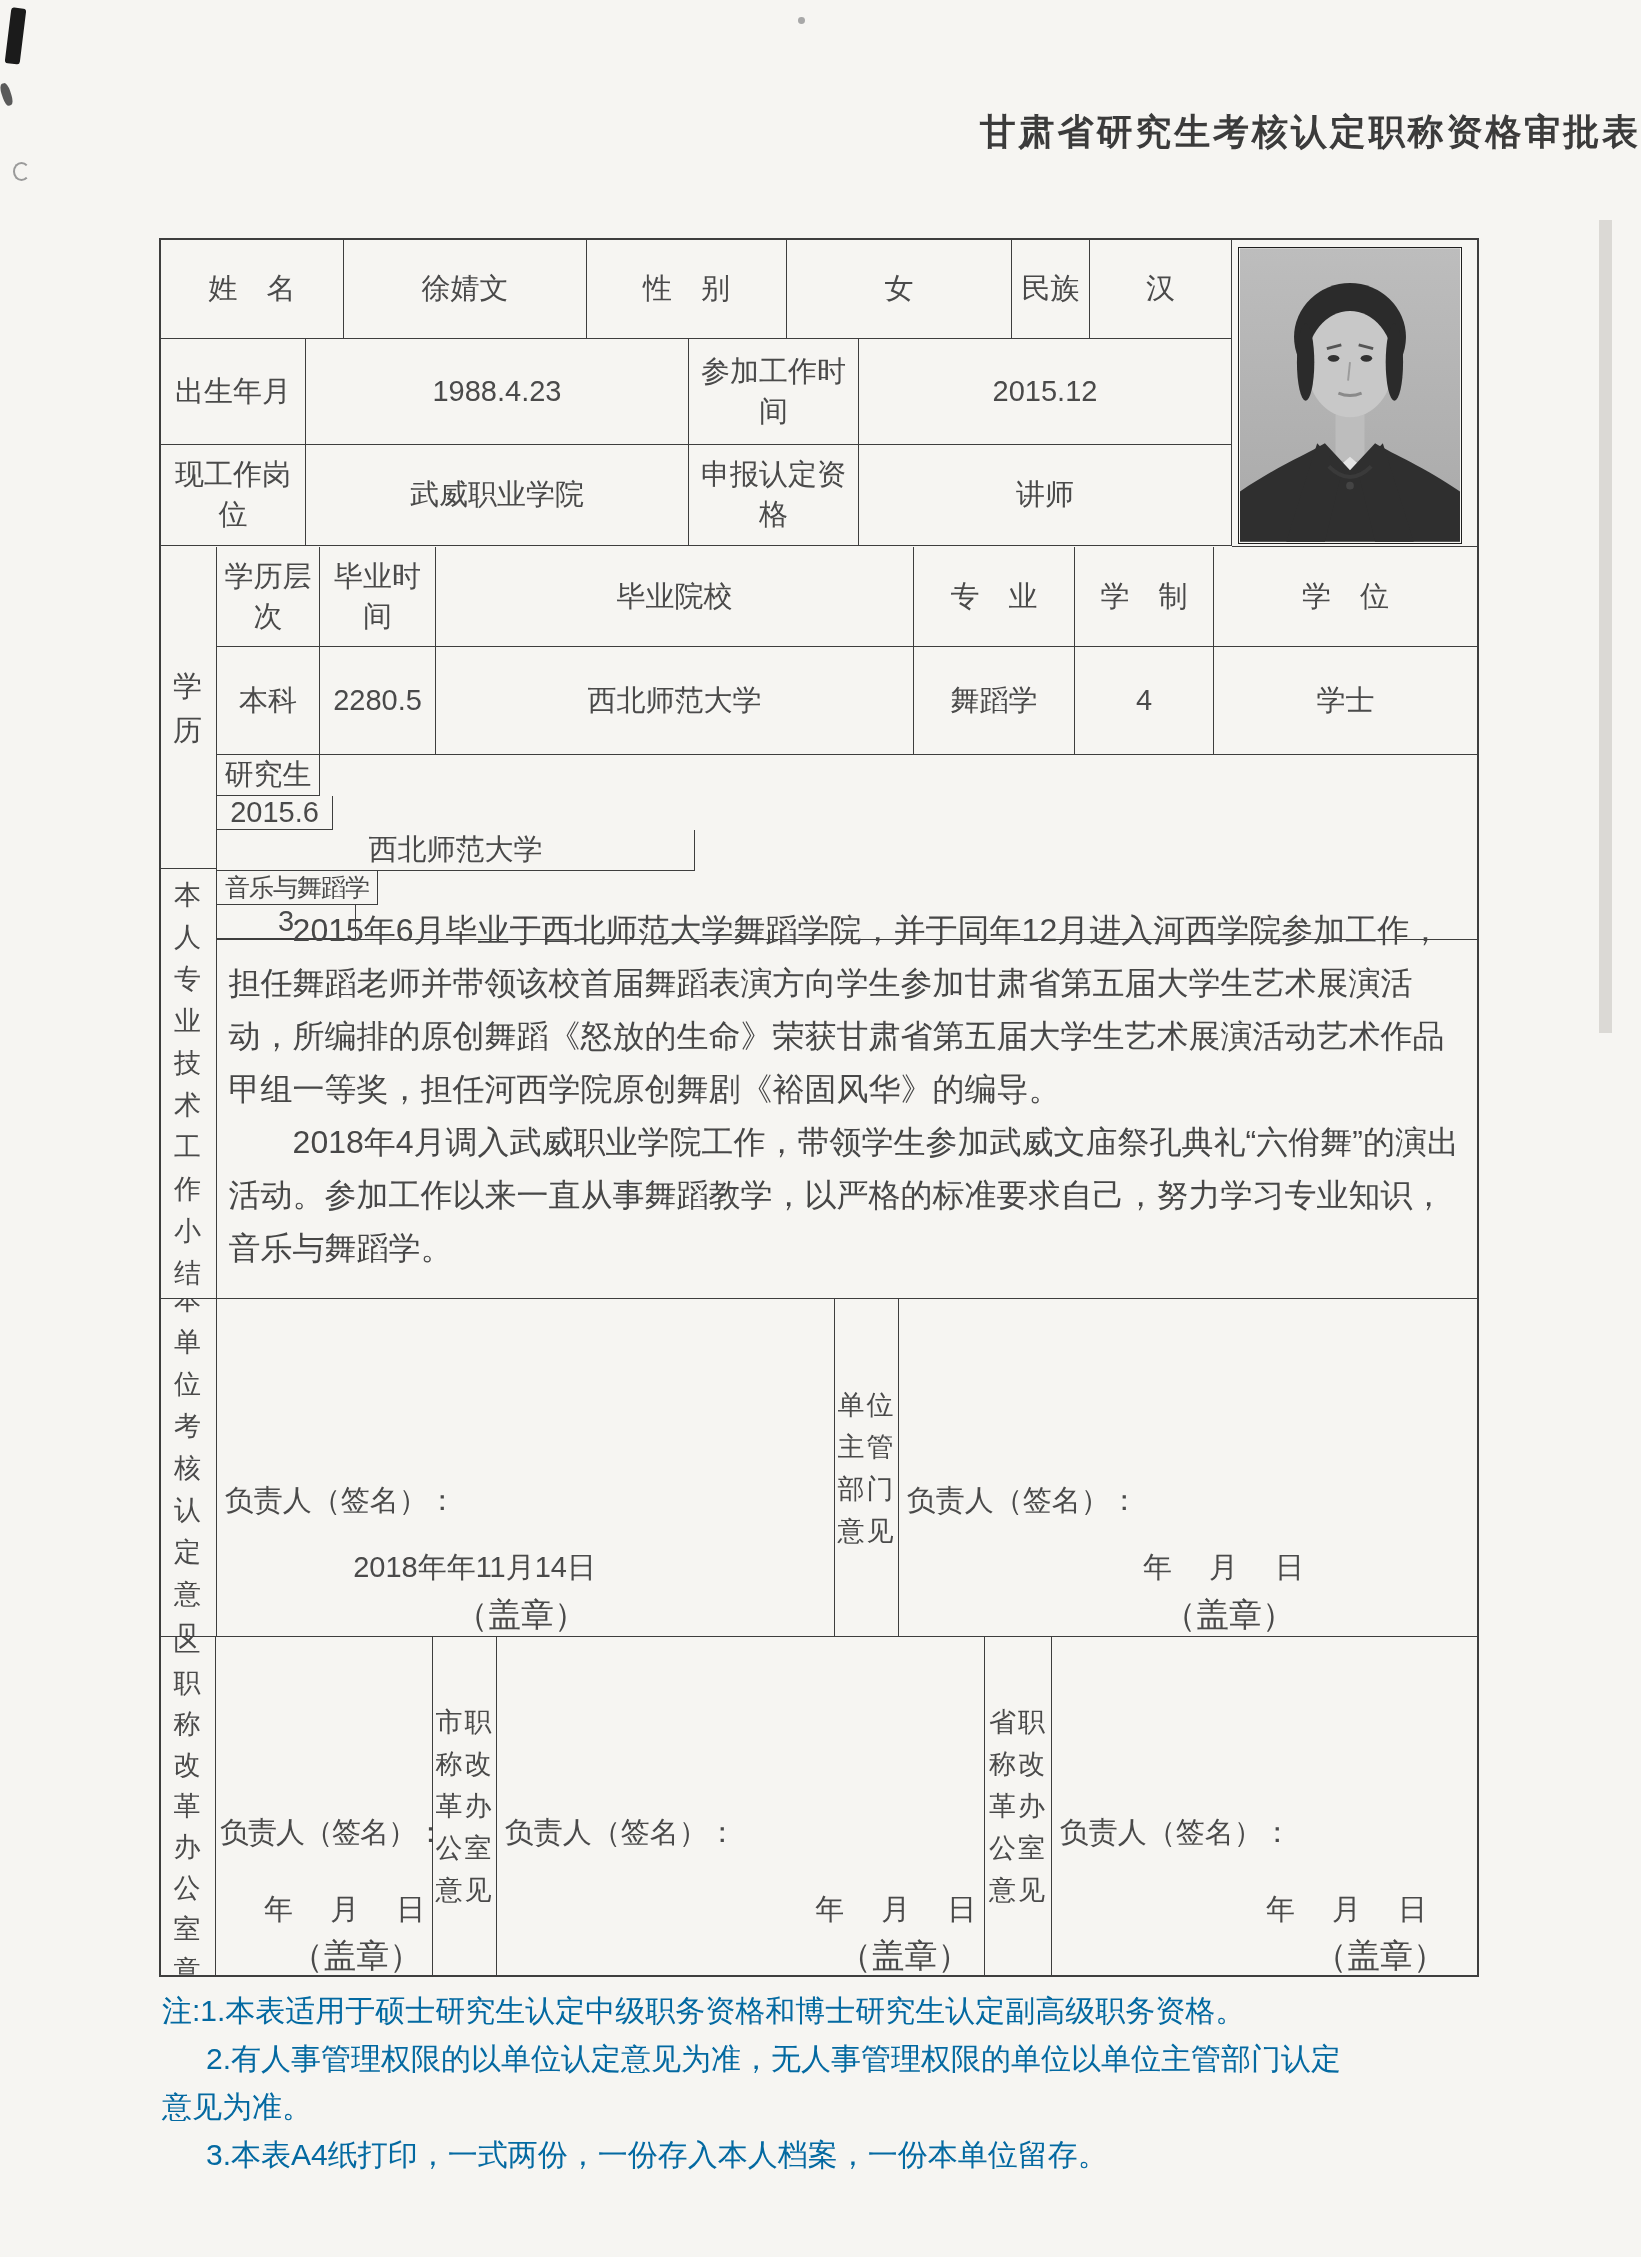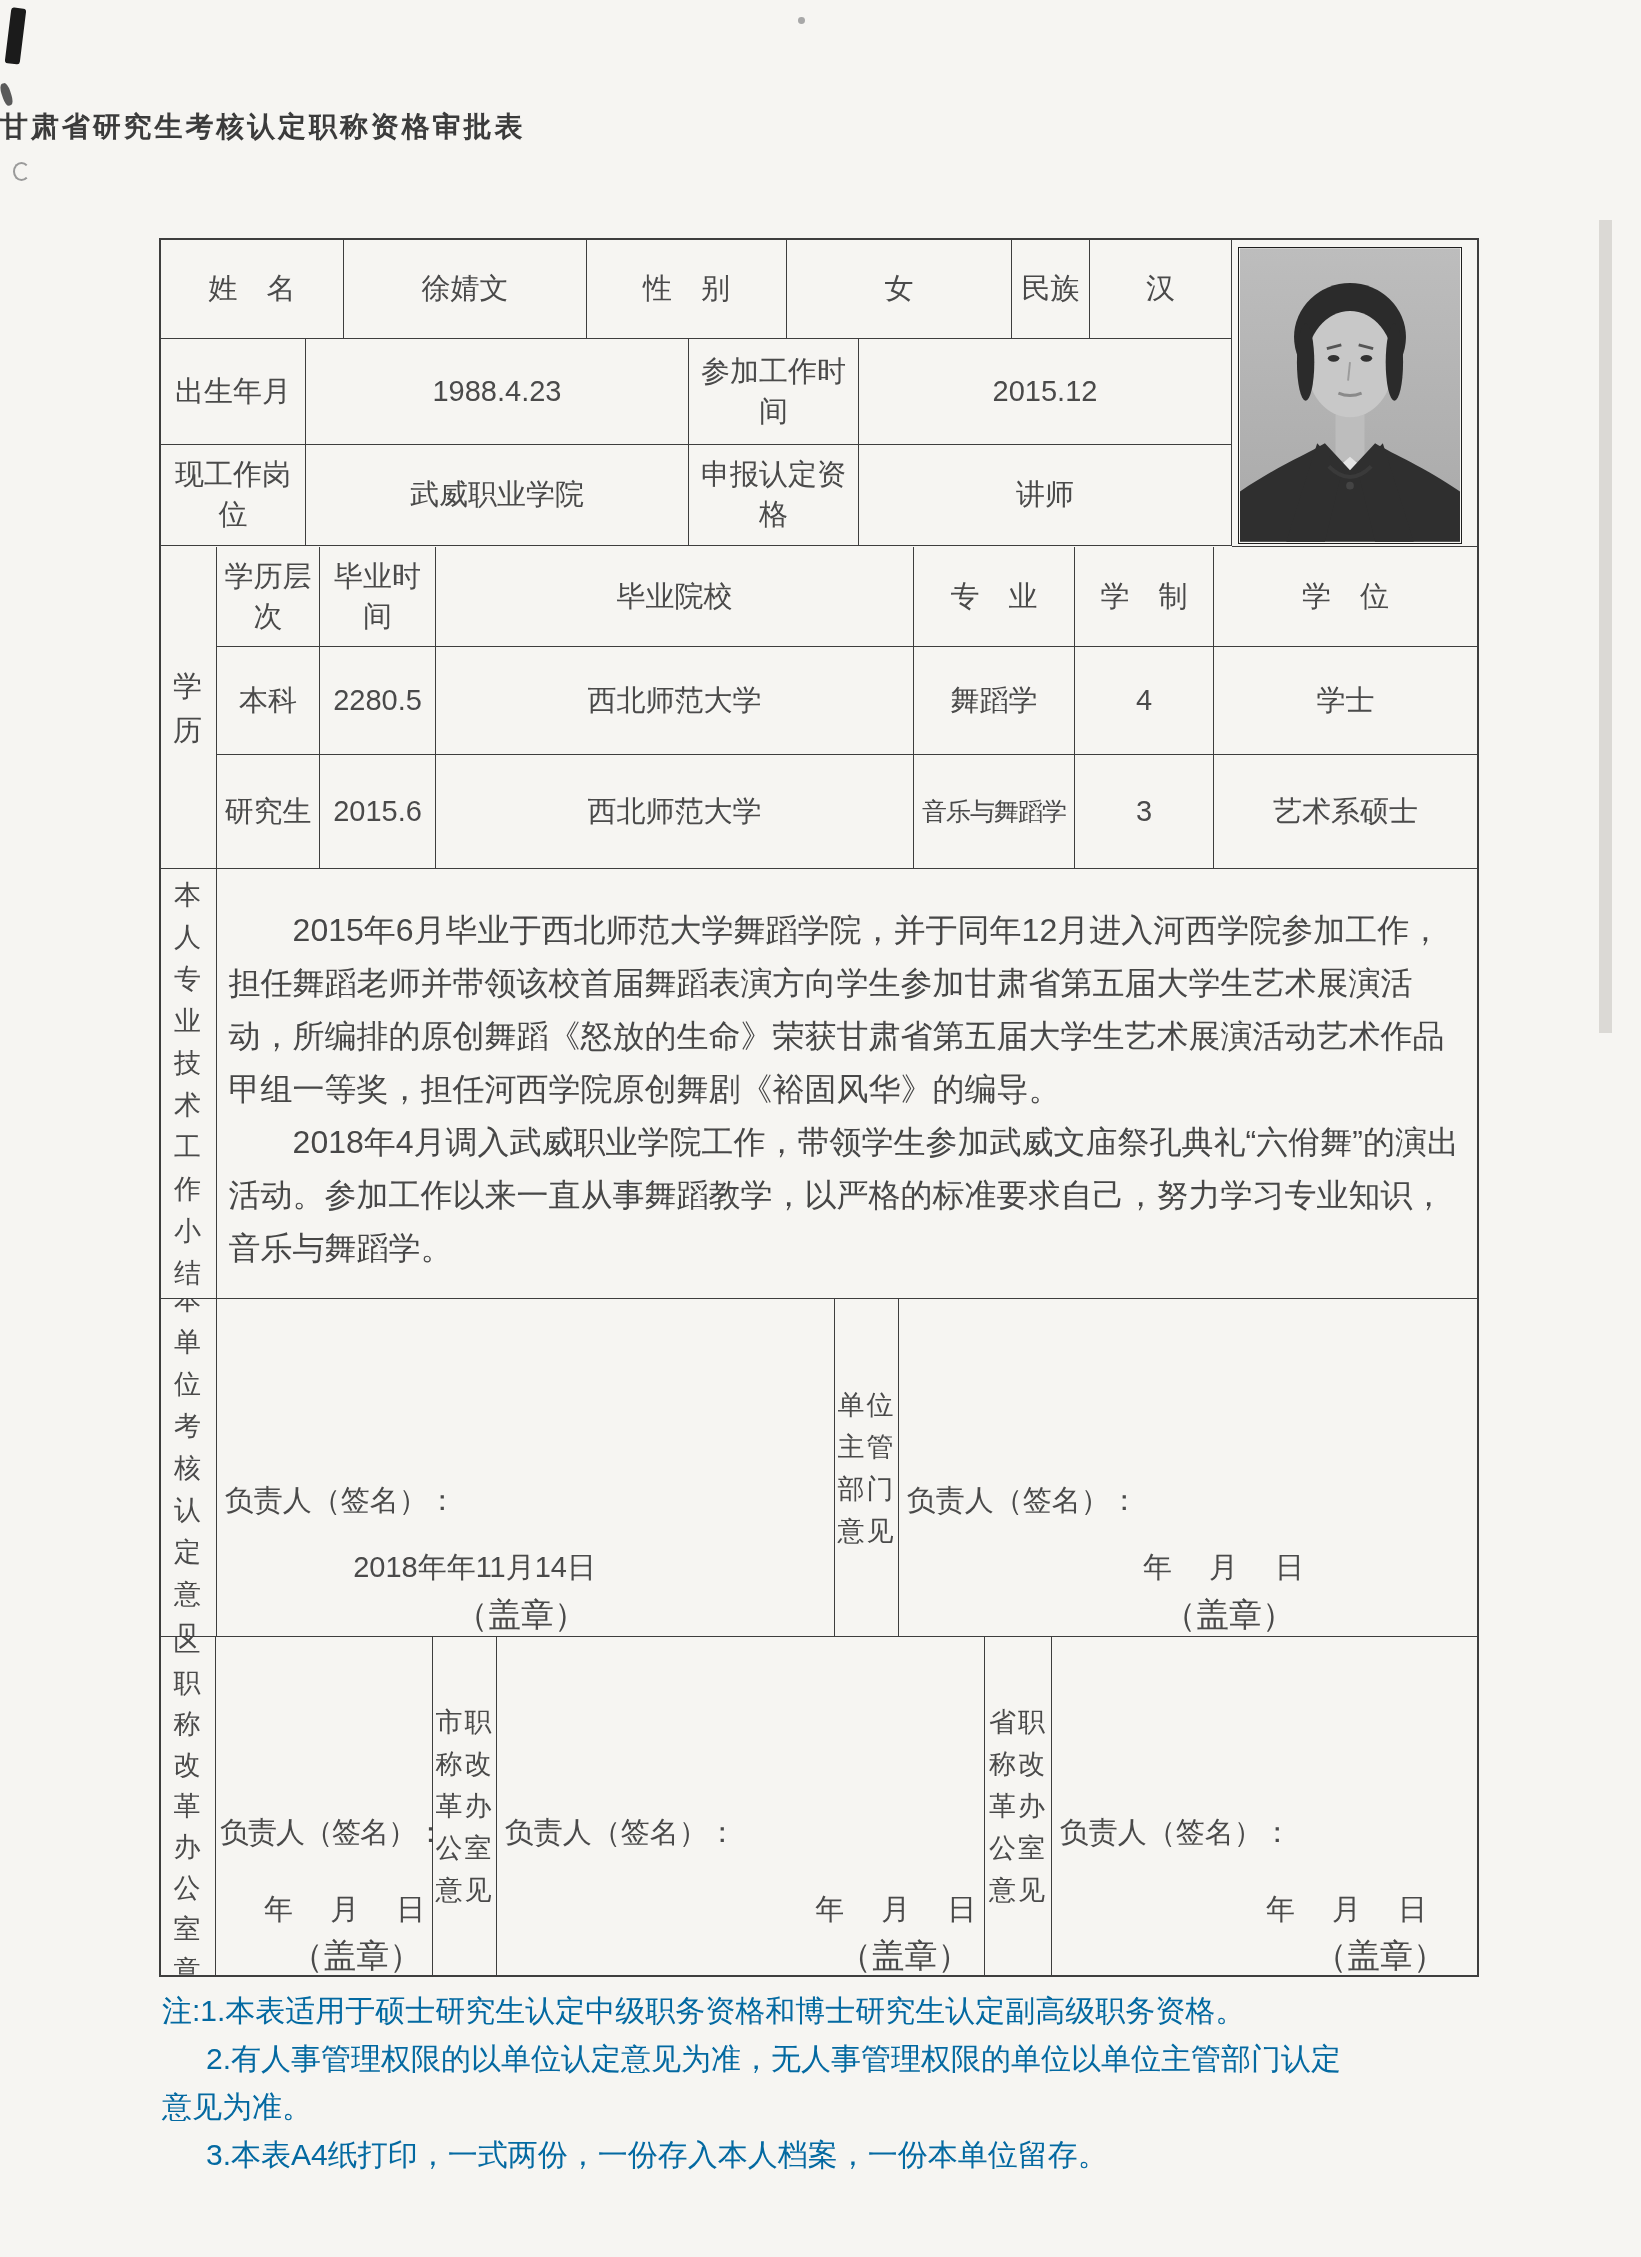--- a/index.html
+++ b/index.html
@@ -1,19 +1,19 @@
 <!DOCTYPE html>
 <html><head>
 <meta charset="utf-8">
 <style>
   html,body{margin:0;padding:0;width:1641px;height:2257px;overflow:hidden;
     background:#f6f5f2;font-family:"Liberation Sans","DejaVu Sans",sans-serif;color:#454545;}
   .page{position:absolute;inset:0;}
-  .title{position:absolute;top:108px;left:0;width:1641px;text-align:left;
-    font-size:28px;font-weight:bold;letter-spacing:2.9px;color:#3b3b3b;}
+  .title{position:absolute;top:108px;left:0;width:1641px;text-align:right;
+    font-size:36px;font-weight:bold;letter-spacing:2.9px;color:#3b3b3b;}
   .form{position:absolute;left:159px;top:238px;width:1320px;
     border:2.9px solid #3e3e3e;box-sizing:border-box;background:transparent;}
   .band{display:flex;flex-wrap:nowrap;}
   .col{display:flex;flex-direction:column;}
   .row{display:flex;flex-wrap:nowrap;}
   .cell{box-sizing:border-box;border-right:1.9px solid #3e3e3e;border-bottom:1.9px solid #3e3e3e;
     display:flex;align-items:center;justify-content:center;font-size:29px;color:#4a4a4a;
     flex:0 0 auto;text-align:center;overflow:hidden;}
   .nbr{border-right:none;}
   .nbb{border-bottom:none;}
@@ -126,21 +126,21 @@
           <div class="cell nbr grow">学　位</div>
         </div>
         <div class="row" style="height:108px;">
           <div class="cell" style="width:103px;font-family:Liberation Serif, serif;">本科</div>
           <div class="cell" style="width:116px;">2280.5</div>
           <div class="cell" style="width:478px;">西北师范大学</div>
           <div class="cell" style="width:161px;">舞蹈学</div>
           <div class="cell" style="width:139px;">4</div>
           <div class="cell nbr grow">学士</div>
         </div>
-        <div class="row" style="height:114px;">
+        <div class="row" style="height:114px;flex-direction:column;">
           <div class="cell" style="width:103px;">研究生</div>
           <div class="cell" style="width:116px;">2015.6</div>
           <div class="cell" style="width:478px;">西北师范大学</div>
           <div class="cell small" style="width:161px;">音乐与舞蹈学</div>
           <div class="cell" style="width:139px;">3</div>
           <div class="cell nbr grow">艺术系硕士</div>
         </div>
       </div>
     </div>
 

